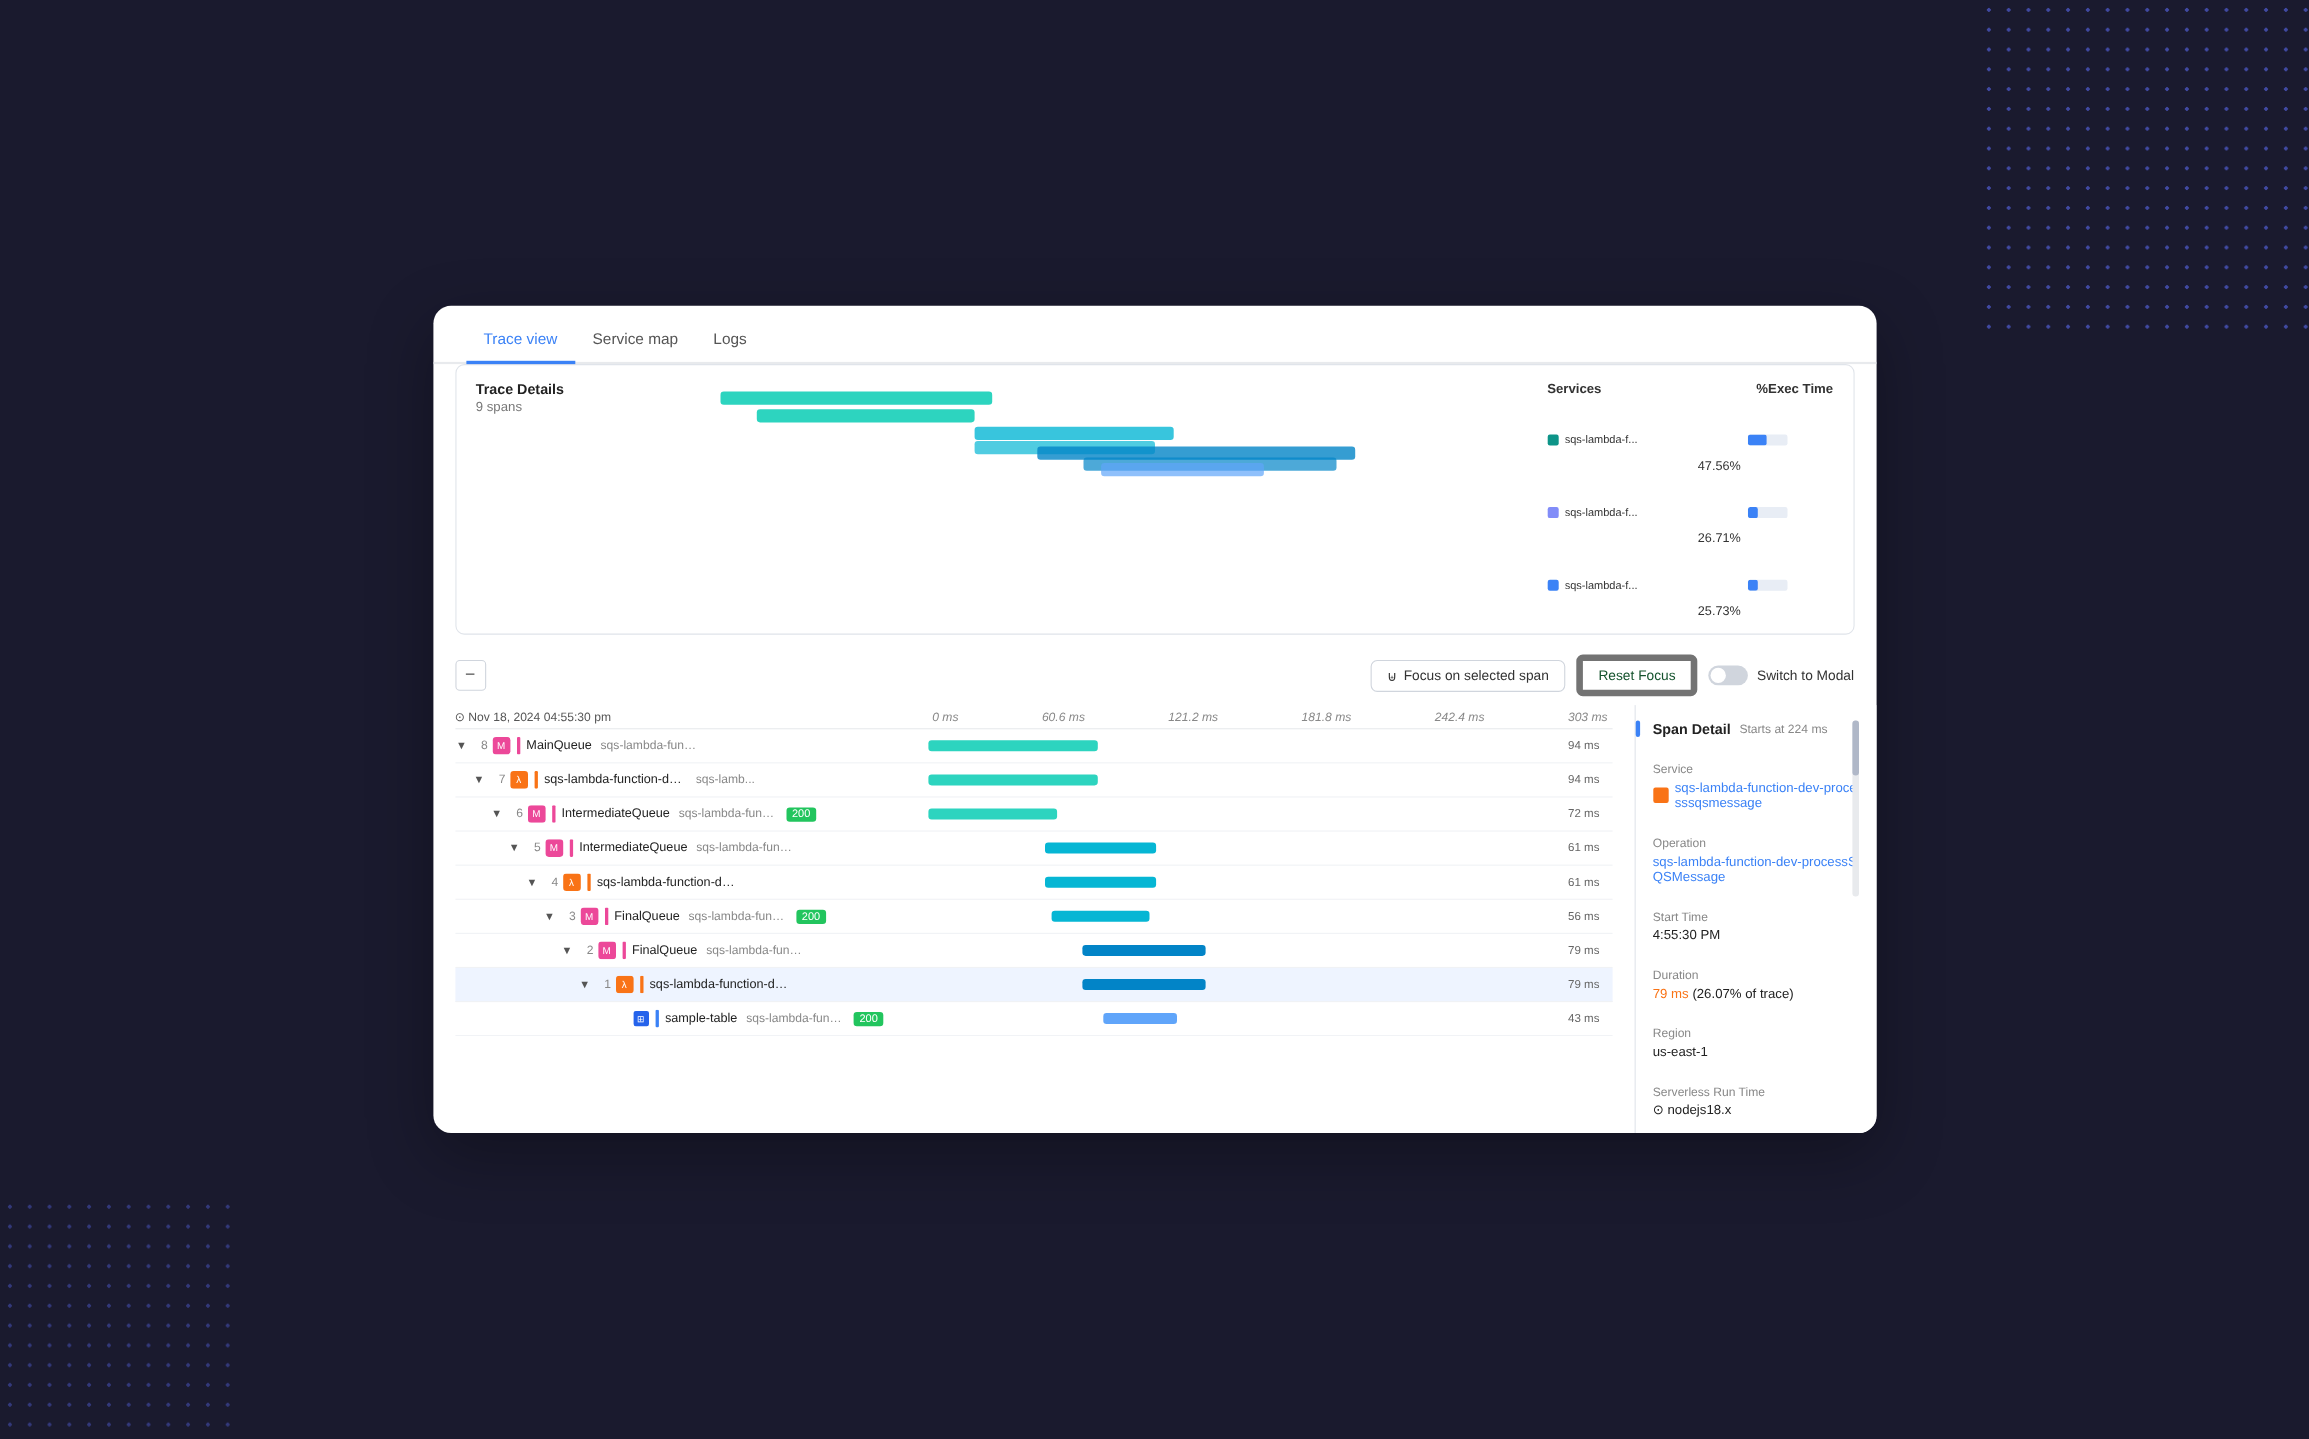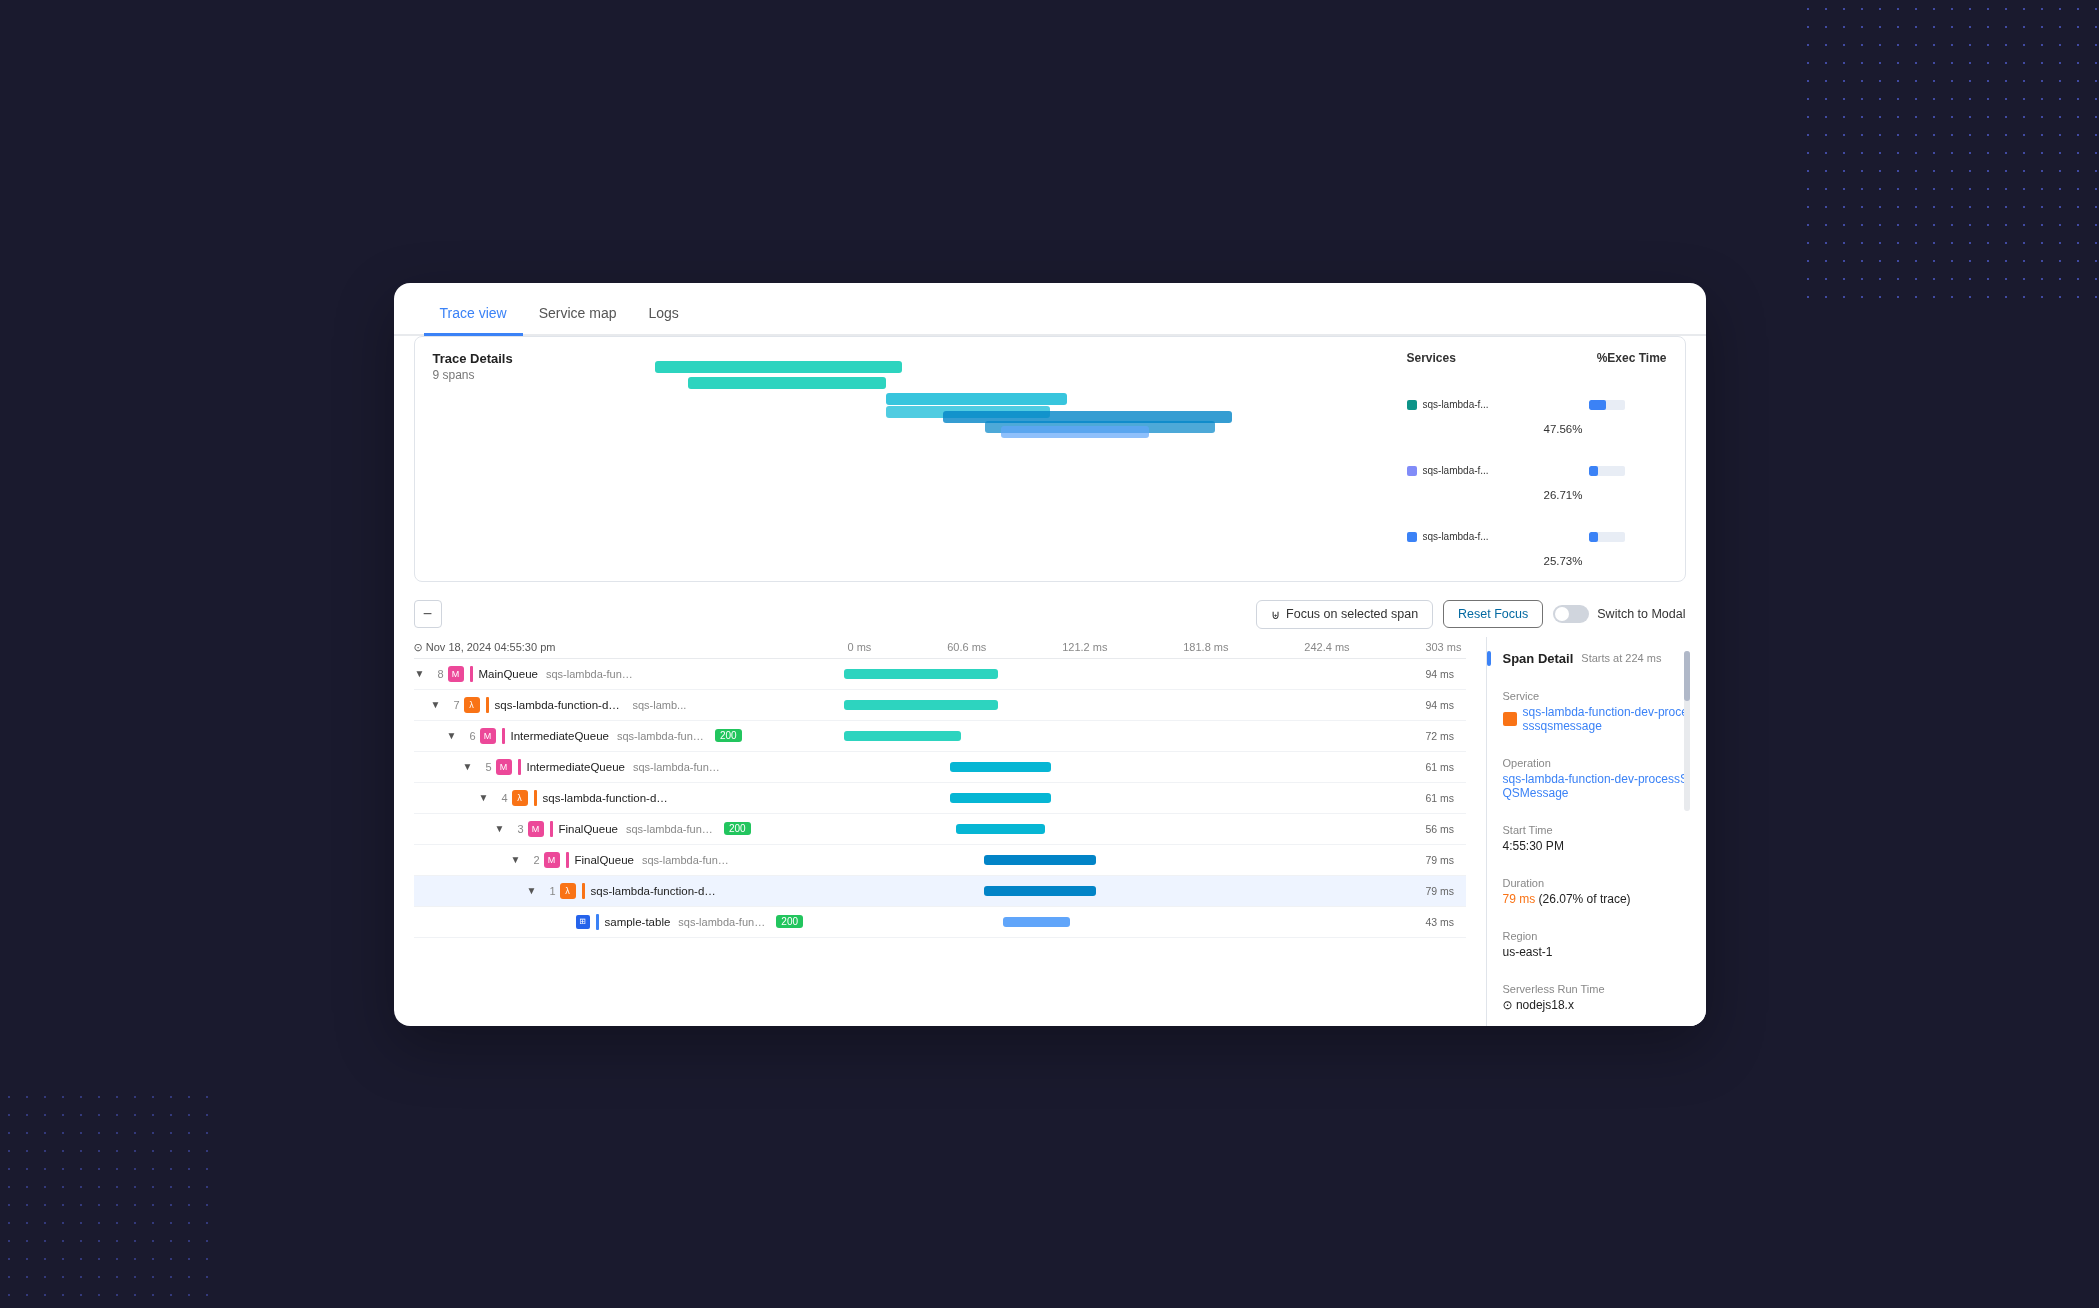--- a/index.html
+++ b/index.html
@@ -192,25 +192,25 @@
       padding: 6px 14px;
       border: 1px solid #d0d5dd;
       border-radius: 6px;
       background: #fff;
       font-size: 12.5px;
       color: #333;
       cursor: pointer;
     }
     .reset-btn {
       padding: 6px 14px;
-      border: 1px solid #737373;
+      border: 6px solid #737373;
       border-radius: 6px;
       background: #fff;
       font-size: 12.5px;
-      color: #0369a1;
+      color: #14532d;
       cursor: pointer;
     }
     .toggle-wrap {
       display: flex; align-items: center; gap: 8px;
       font-size: 12.5px;
       color: #333;
     }
     .toggle {
       width: 36px; height: 18px;
       background: #d0d5dd;
@@ -247,20 +247,21 @@
       font-size: 11px;
       color: #555;
     }
     .timeline-scale {
       flex: 1;
       display: flex;
       justify-content: space-between;
       font-size: 11px;
       color: #888;
       padding: 0 4px;
+      font-style: italic;
     }
     .span-row {
       display: flex;
       align-items: center;
       padding: 4px 0;
       border-bottom: 1px solid #f0f2f5;
       min-height: 28px;
       font-size: 11.5px;
       position: relative;
     }

